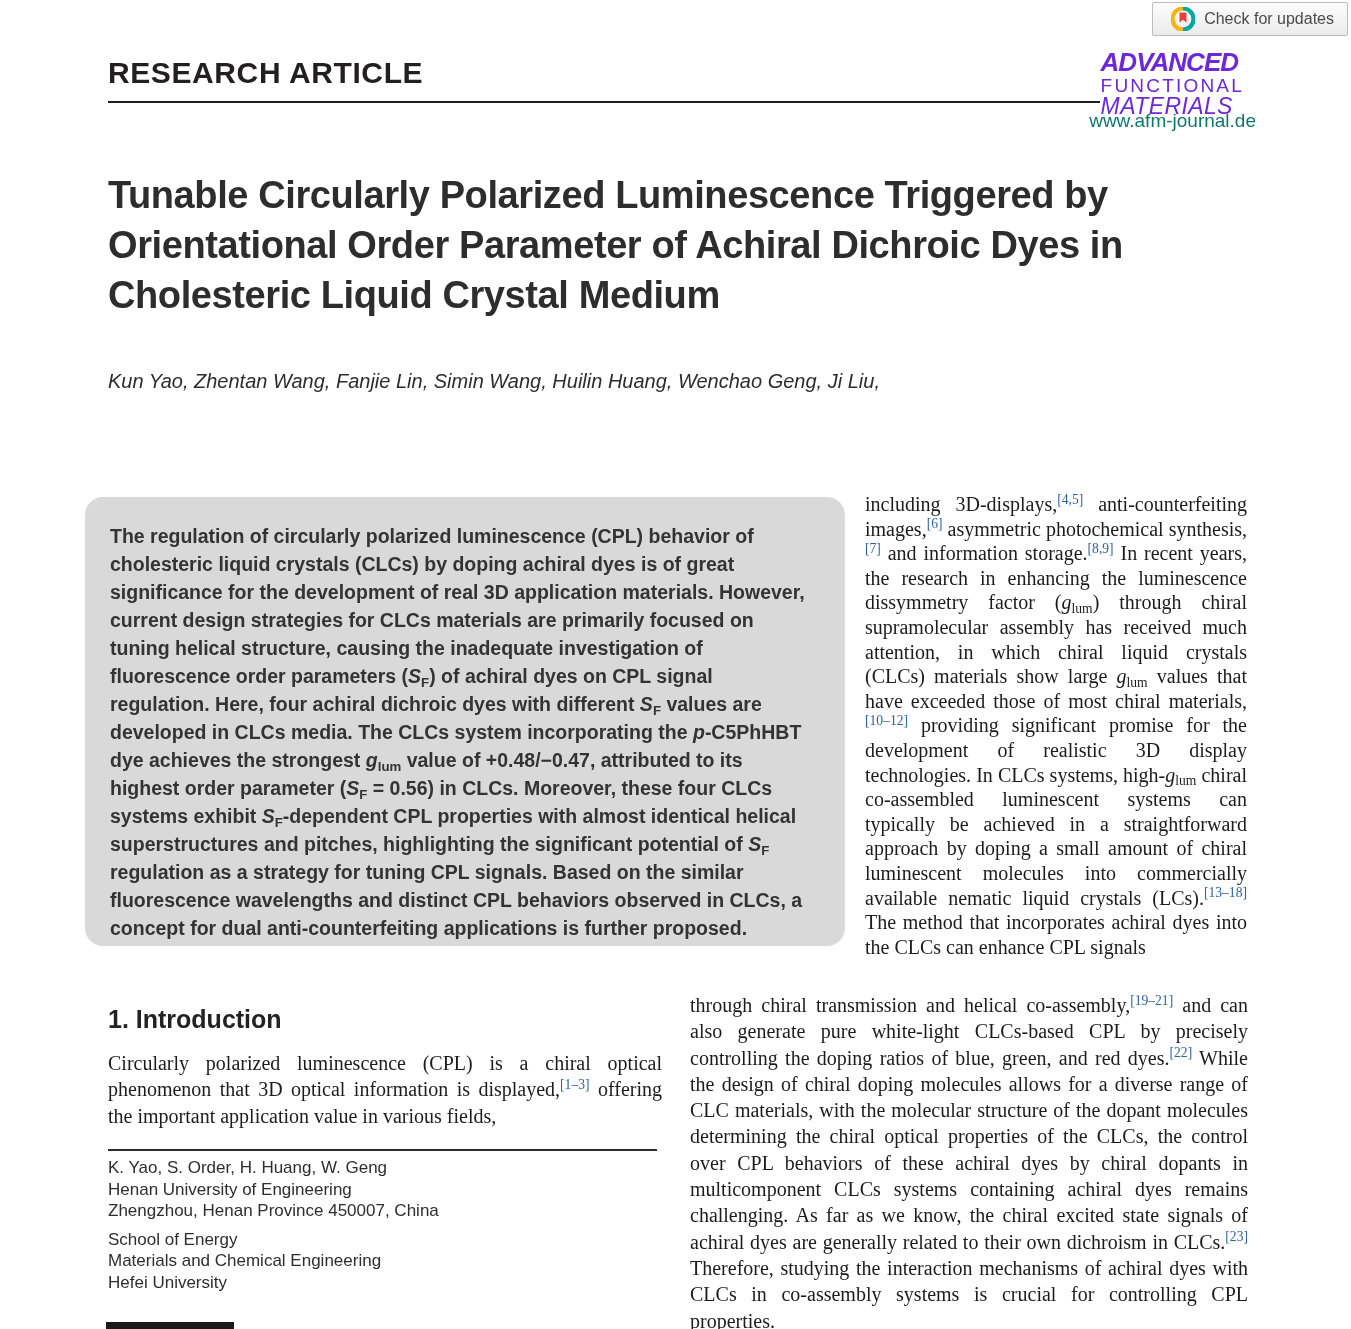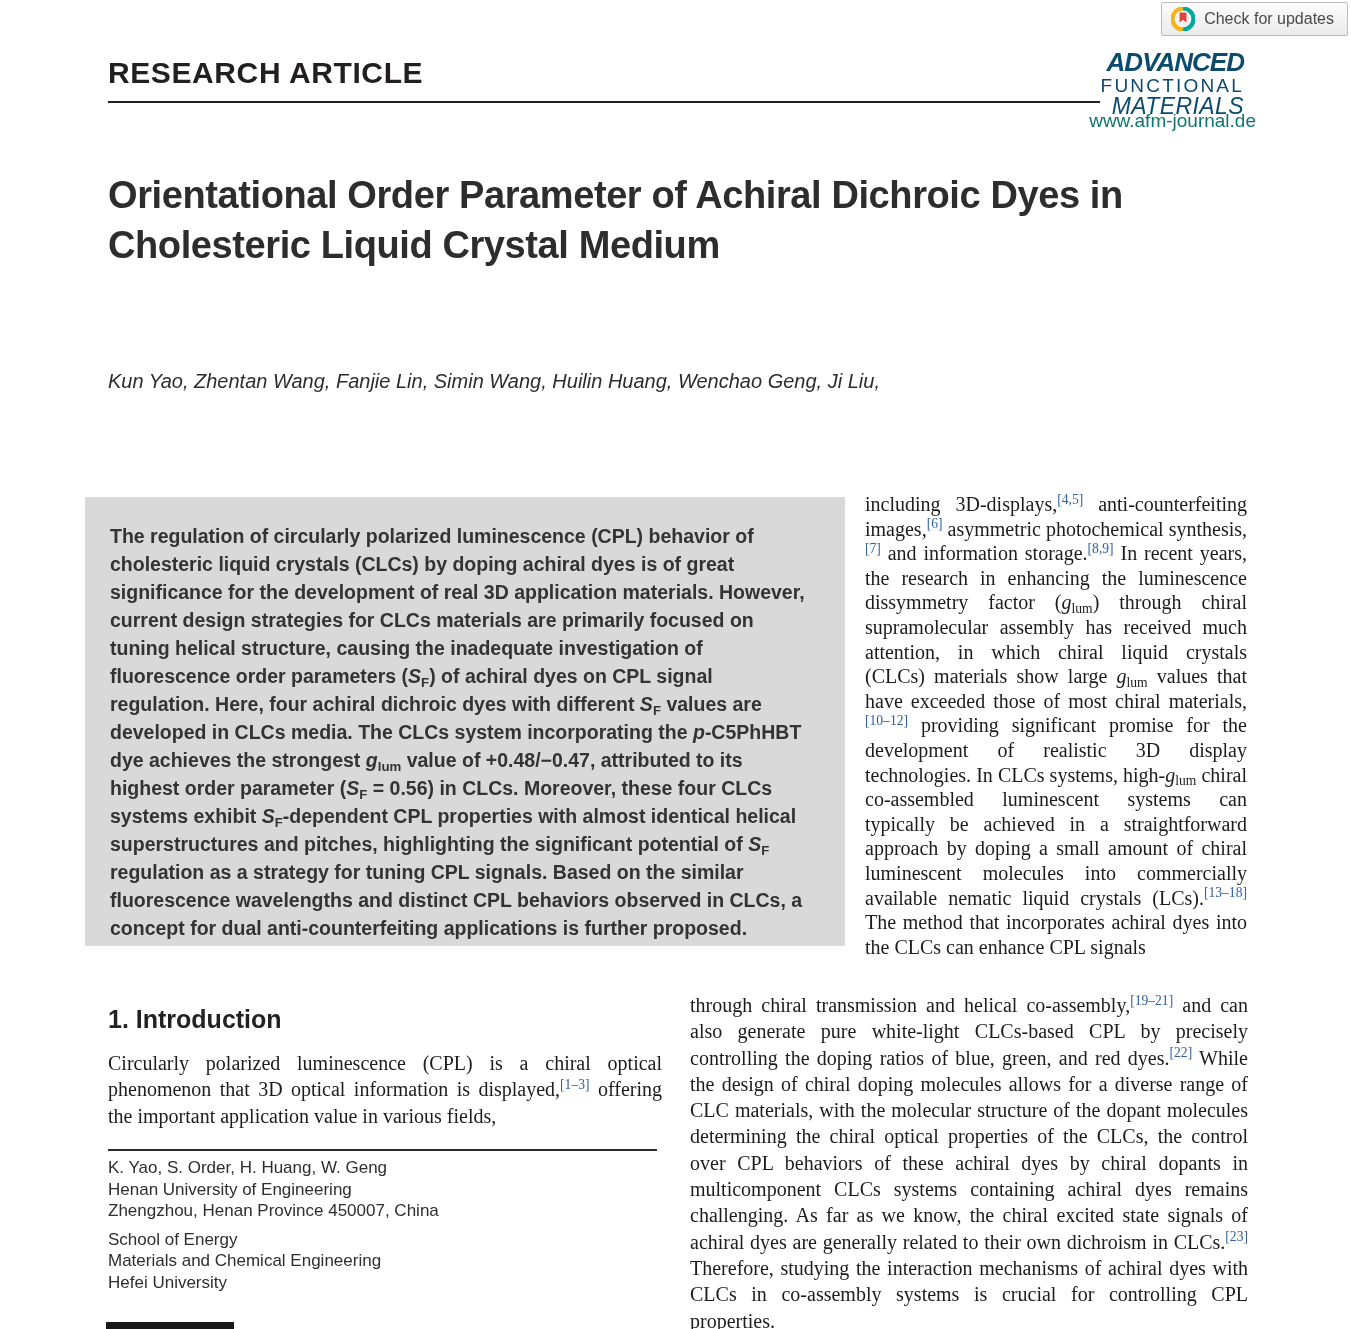--- a/index.html
+++ b/index.html
@@ -4,53 +4,53 @@
 <style>
   html,body { margin:0; padding:0; background:#ffffff; }
   .page {
     position:relative; width:1351px; height:1329px; background:#ffffff;
     overflow:hidden; font-family:"Liberation Sans", sans-serif; color:#222;
   }
 
   
   .check-badge {
     position:absolute; top:2px; right:3px; display:flex; align-items:center;
-    gap:9px; padding:4px 13px 4px 9px; background:linear-gradient(#fcfcfc,#ebebeb);
+    gap:9px; padding:4px 13px 4px 18px; background:linear-gradient(#fcfcfc,#ebebeb);
     border:1px solid #bdbdbd; border-radius:2px; cursor:pointer;
   }
   .check-badge .label { font-size:16px; color:#4a4a4a; }
 
   
   .kicker {
     position:absolute; left:108px; top:56px; font-size:30px; font-weight:bold;
     letter-spacing:0.6px; color:#231f20;
   }
   .header-rule { position:absolute; left:108px; top:101px; width:992px; height:2px; background:#231f20; }
 
   
-  .logo { position:absolute; top:49px; right:107px; text-align:right; color:#0c4a6e; line-height:1.02; }
+  .logo { position:absolute; top:49px; right:107px; text-align:left; color:#6d28d9; line-height:1.02; }
   .logo .l1 { font-size:26px; font-weight:bold; font-style:italic; letter-spacing:-1px; }
   .logo .l2 { font-size:19px; font-weight:normal; letter-spacing:2.2px; }
   .logo .l3 { font-size:23px; font-weight:normal; font-style:italic; letter-spacing:0.4px; }
   .journal-url { position:absolute; top:110px; right:95px; font-size:19px; font-weight:normal; color:#0f766e; text-decoration:none; }
 
   
   .title {
     position:absolute; left:108px; top:170px; width:1150px;
     font-size:38px; line-height:50px; font-weight:bold; letter-spacing:-0.4px; color:#2d2d2d;
   }
   .authors {
     position:absolute; left:108px; top:362px; width:1150px;
     font-size:20px; line-height:39px; font-style:italic; color:#2d2d2d;
   }
 
   
   .abstract {
     position:absolute; left:85px; top:497px; width:760px; height:449px;
-    background:#d9d9d9; box-sizing:border-box; padding:25px 30px 0 25px; overflow:hidden;
+    background:#d9d9d9; box-sizing:border-box; padding:25px 30px 0 25px; overflow:hidden;border-radius:18px;
   }
   .abstract p { margin:0; font-size:19.5px; line-height:28px; font-weight:bold; color:#333333; }
 
   
   .serif { font-family:"Liberation Serif", serif; color:#1c1c1c; text-align:justify; }
   .col-right-narrow { position:absolute; left:865px; top:492px; width:382px; font-size:20px; line-height:24.6px; }
   .col-right-wide   { position:absolute; left:690px; top:992px; width:558px; font-size:20px; line-height:26.3px; }
 
   .intro-heading { position:absolute; left:108px; top:1005px; font-size:25px; font-weight:bold; color:#222222; }
   .intro-para    { position:absolute; left:108px; top:1050px; width:554px; font-size:20px; line-height:26.3px; }
@@ -84,20 +84,21 @@
   <div class="header-rule"></div>
 
   <div class="logo">
     <div class="l1">ADVANCED</div>
     <div class="l2">FUNCTIONAL</div>
     <div class="l3">MATERIALS</div>
   </div>
   <a class="journal-url" href="#">www.afm-journal.de</a>
 
   <div class="title">
+    <div>Tunable Circularly Polarized Luminescence Triggered by</div>
     <div>Orientational Order Parameter of Achiral Dichroic Dyes in</div>
     <div>Cholesteric Liquid Crystal Medium</div>
   </div>
 
   <div class="authors">
     <div>Kun Yao, Zhentan Wang, Fanjie Lin, Simin Wang, Huilin Huang, Wenchao Geng, Ji Liu,</div>
   </div>
 
   <div class="abstract">
     <p>The regulation of circularly polarized luminescence (CPL) behavior of cholesteric liquid crystals (CLCs) by doping achiral dyes is of great significance for the development of real 3D application materials. However, current design strategies for CLCs materials are primarily focused on tuning helical structure, causing the inadequate investigation of fluorescence order parameters (<i>S</i><sub>F</sub>) of achiral dyes on CPL signal regulation. Here, four achiral dichroic dyes with different <i>S</i><sub>F</sub> values are developed in CLCs media. The CLCs system incorporating the <i>p</i>-C5PhHBT dye achieves the strongest <i>g</i><sub>lum</sub> value of +0.48/−0.47, attributed to its highest order parameter (<i>S</i><sub>F</sub> = 0.56) in CLCs. Moreover, these four CLCs systems exhibit <i>S</i><sub>F</sub>-dependent CPL properties with almost identical helical superstructures and pitches, highlighting the significant potential of <i>S</i><sub>F</sub> regulation as a strategy for tuning CPL signals. Based on the similar fluorescence wavelengths and distinct CPL behaviors observed in CLCs, a concept for dual anti-counterfeiting applications is further proposed.</p>

